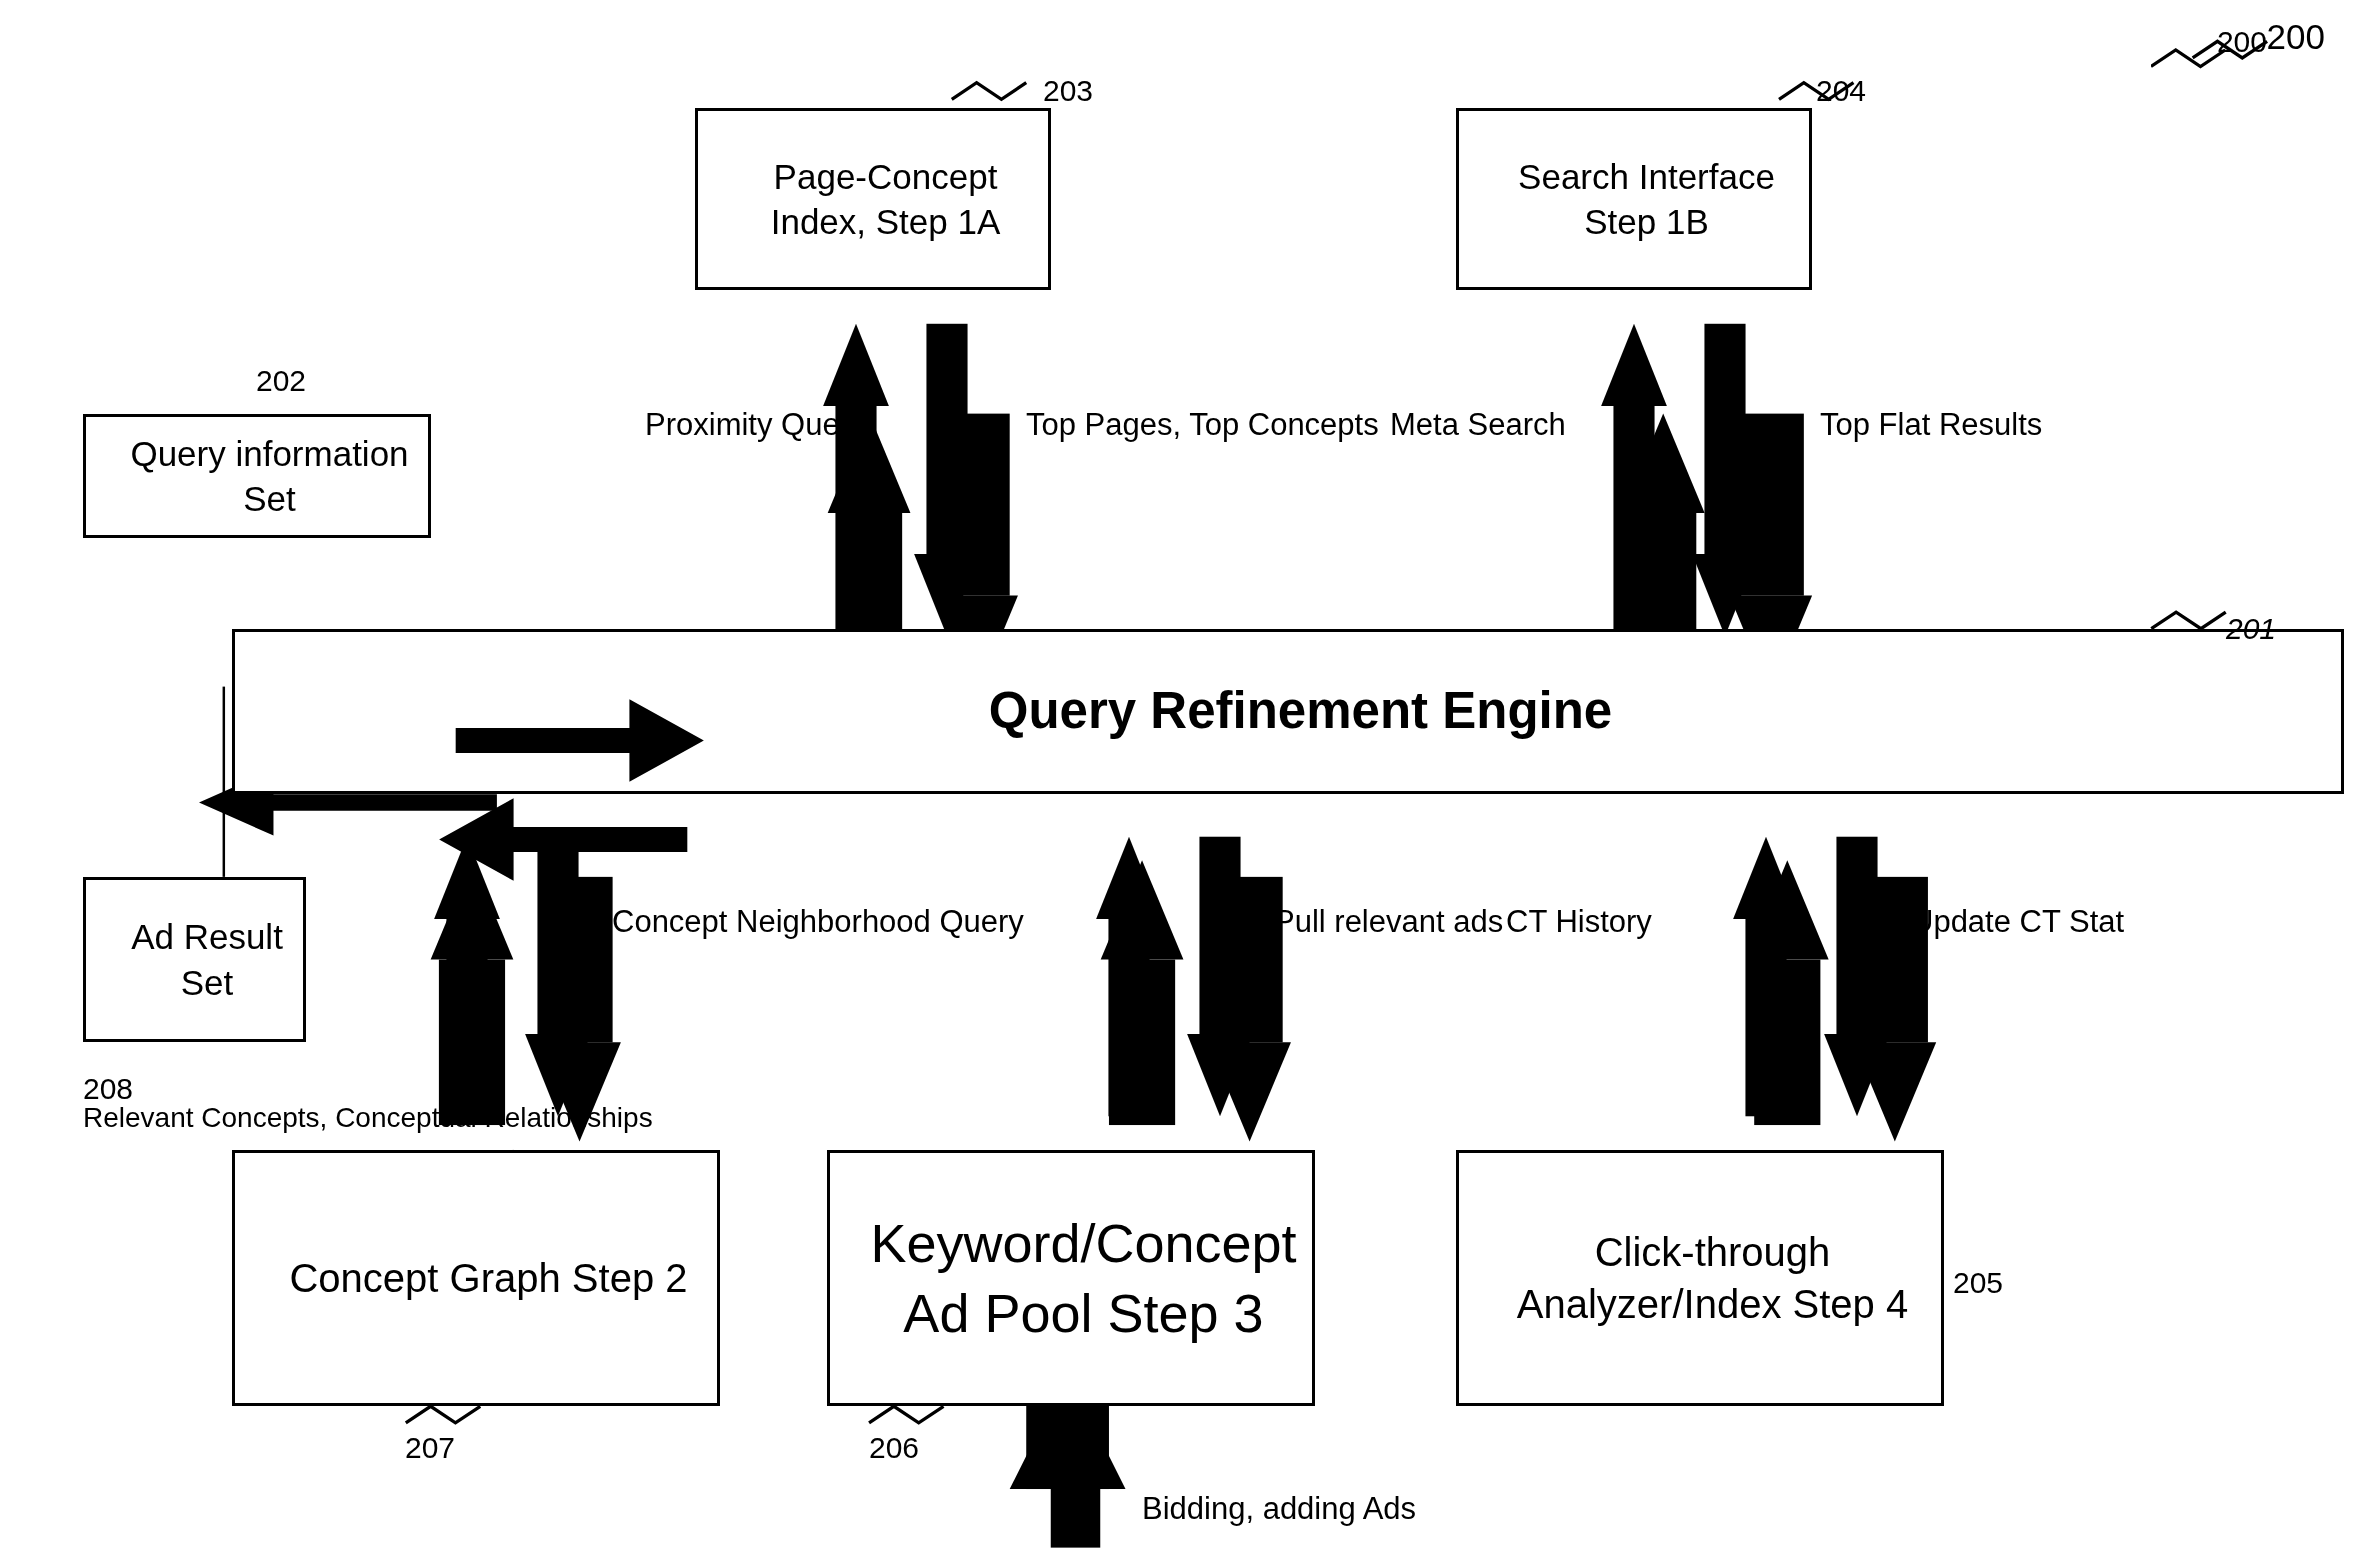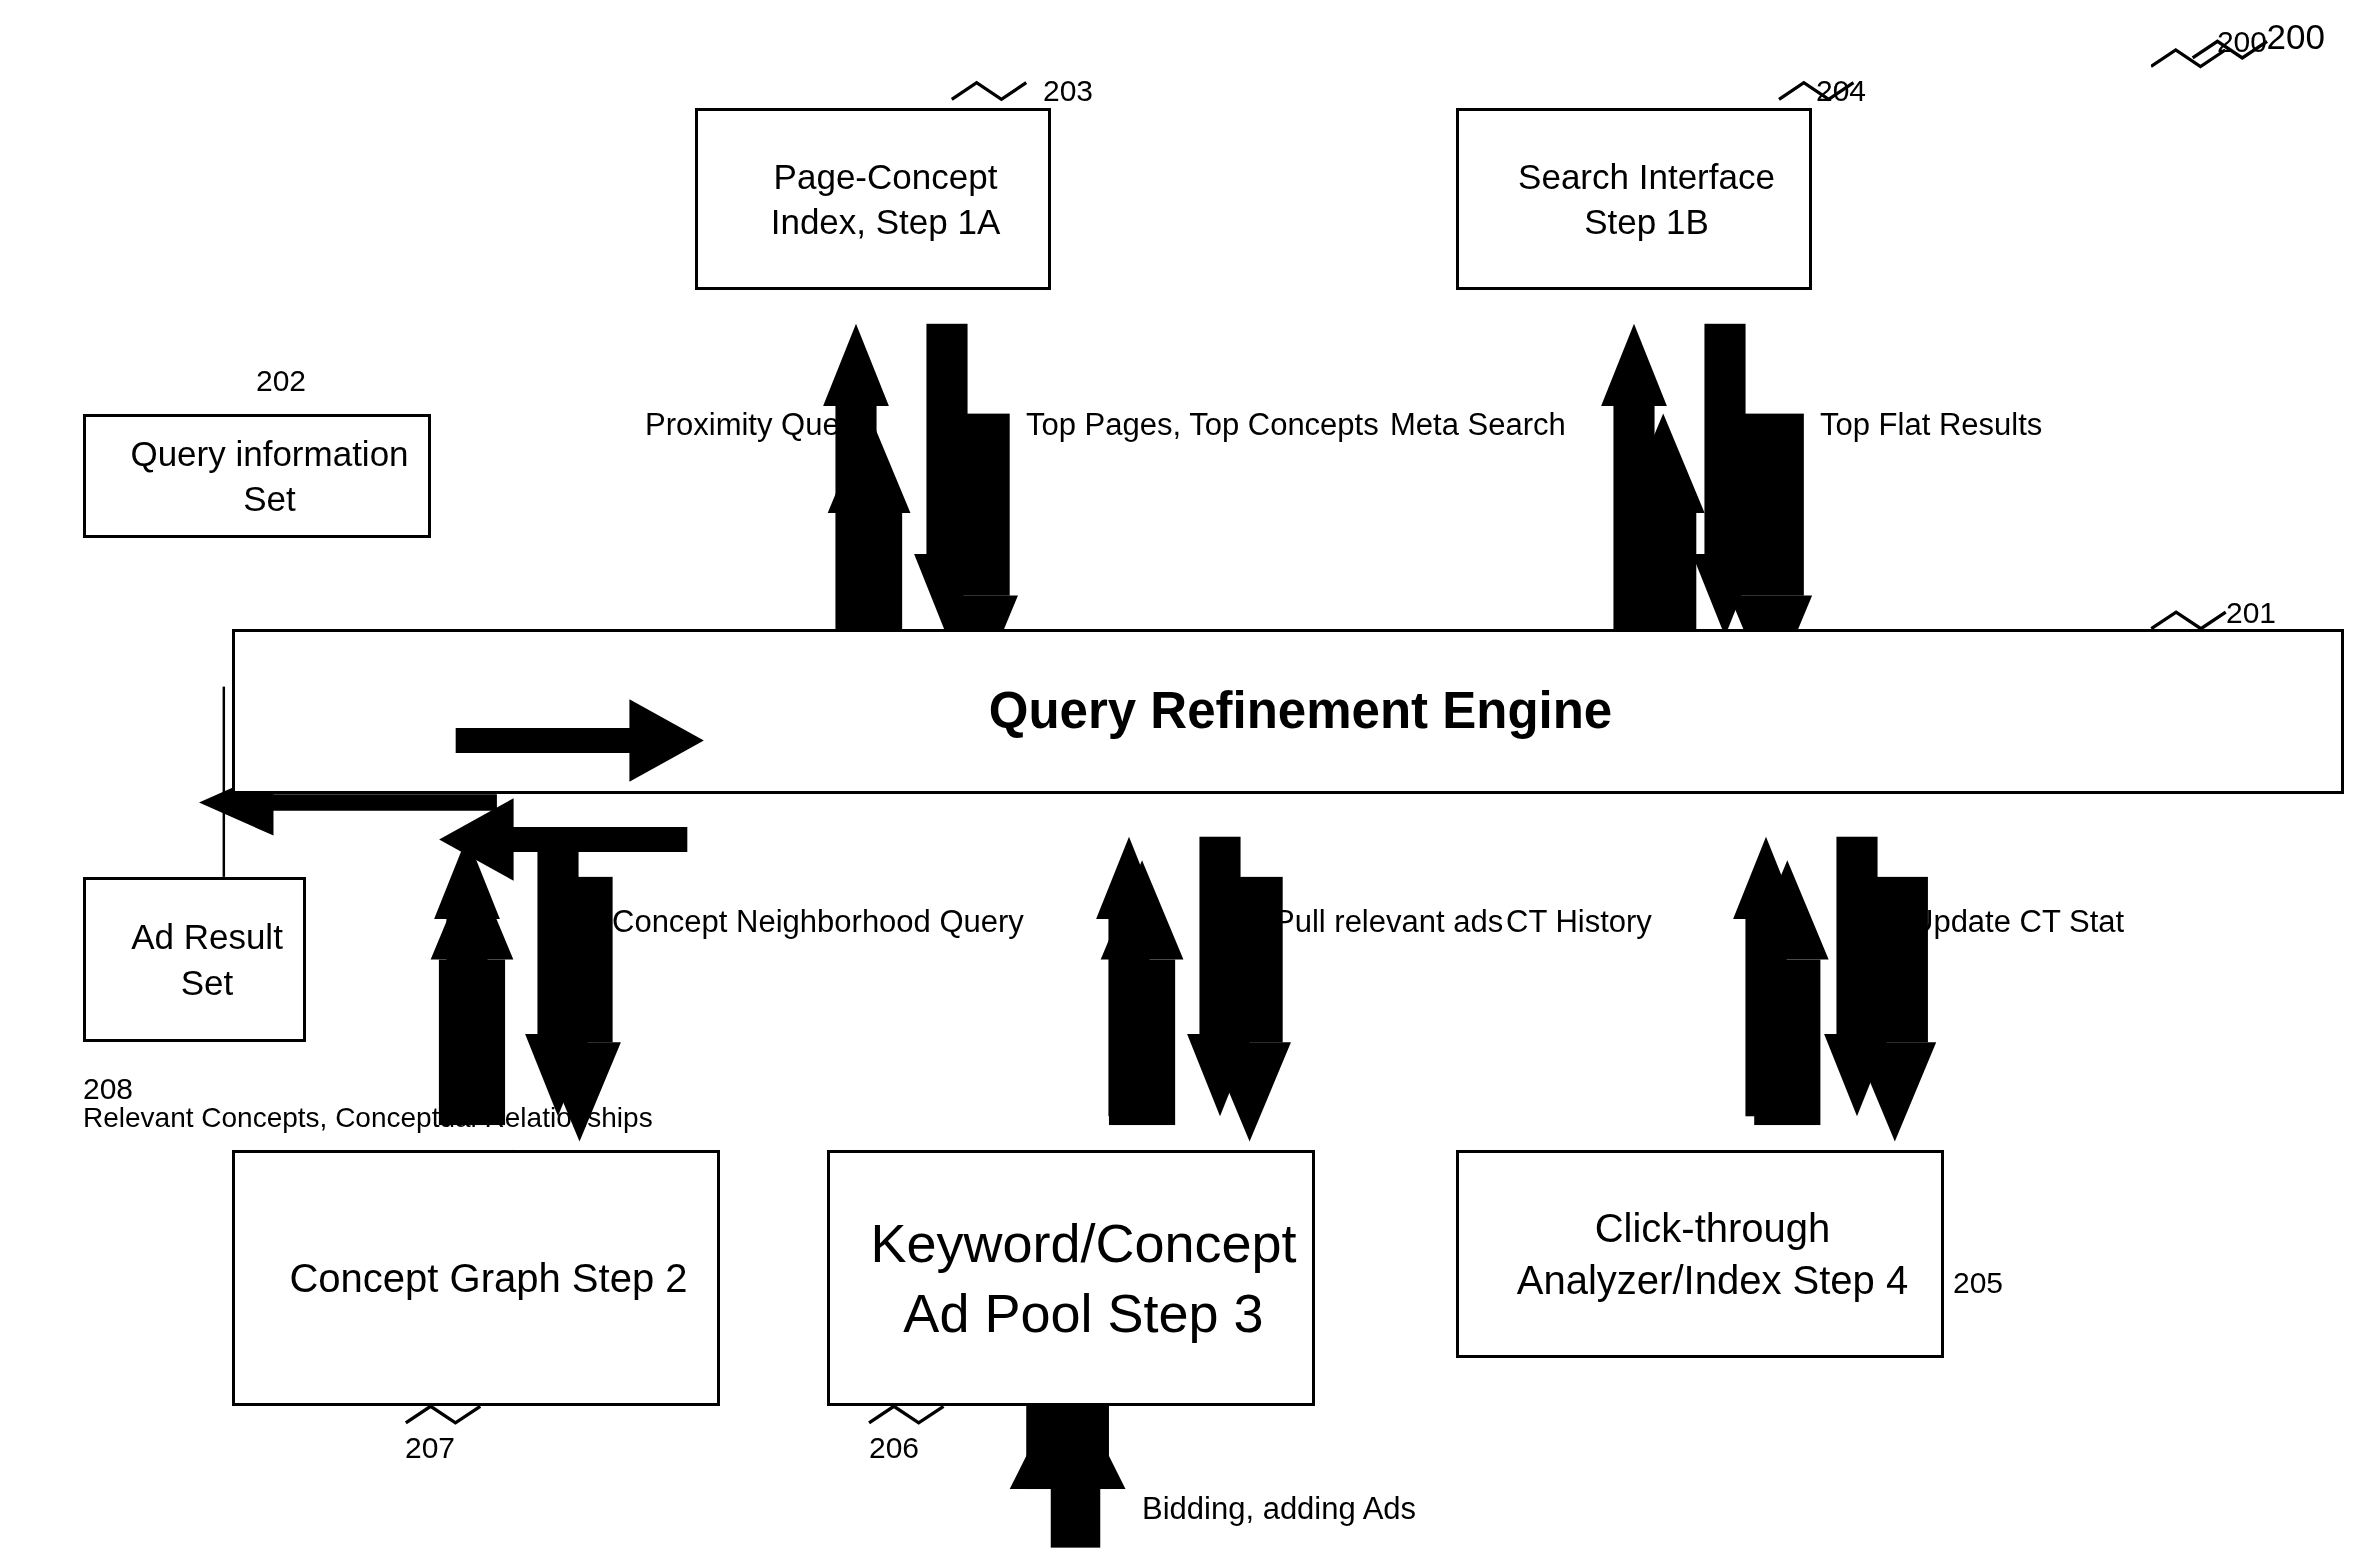--- a/index.html
+++ b/index.html
@@ -189,21 +189,21 @@
   <div class="box" style="top:414px; left:83px; width:348px; height:124px;">
     <span>Query information Set</span>
   </div>
 
   <div class="ref-num" style="top:364px; left:256px;">202</div>
 
   <div class="box" style="top:629px; left:232px; width:2112px; height:165px; font-size:51px; font-weight:bold;">
     <span>Query Refinement Engine</span>
   </div>
 
-  <div class="ref-num" style="top:596px; left:2226px;">201</div>
+  <div class="ref-num" style="top:612px; left:2226px;font-style:italic;">201</div>
 
   <div style="position:absolute; top:695px; left:439px;">
     <svg width="265" height="91" xmlns="http://www.w3.org/2000/svg" viewBox="0 0 320 110">
       <polygon points="320,55 230,5 230,40 20,40 20,70 230,70 230,105" fill="#000"></polygon>
     </svg>
   </div>
 
   <div style="position:absolute; top:794px; left:439px;">
     <svg width="265" height="91" xmlns="http://www.w3.org/2000/svg" viewBox="0 0 320 110">
       <polygon points="0,55 90,5 90,40 300,40 300,70 90,70 90,105" fill="#000"></polygon>
@@ -280,21 +280,21 @@
   </div>
 
   <div class="ref-num" style="top:1431px; left:405px;">207</div>
 
   <div class="box" style="top:1150px; left:827px; width:488px; height:256px; font-size:54px;">
     <span>Keyword/Concept Ad Pool Step 3</span>
   </div>
 
   <div class="ref-num" style="top:1431px; left:869px;">206</div>
 
-  <div class="box" style="top:1150px; left:1456px; width:488px; height:208px; font-size:40px;text-align:center;">
+  <div class="box" style="top:1150px; left:1456px; width:488px; height:256px; font-size:40px;text-align:center;">
     <span>Click-through Analyzer/Index Step 4</span>
   </div>
 
   <div class="ref-num" style="top:1266px; left:1953px;">205</div>
 
   <div style="position:absolute; top:1407px; left:1026px;">
     <svg width="99" height="141" xmlns="http://www.w3.org/2000/svg" viewBox="0 0 120 170">
       <polygon points="60,0 5,90 115,90" fill="#000"></polygon>
       <rect x="30" y="90" width="60" height="80" fill="#000"></rect>
     </svg>

